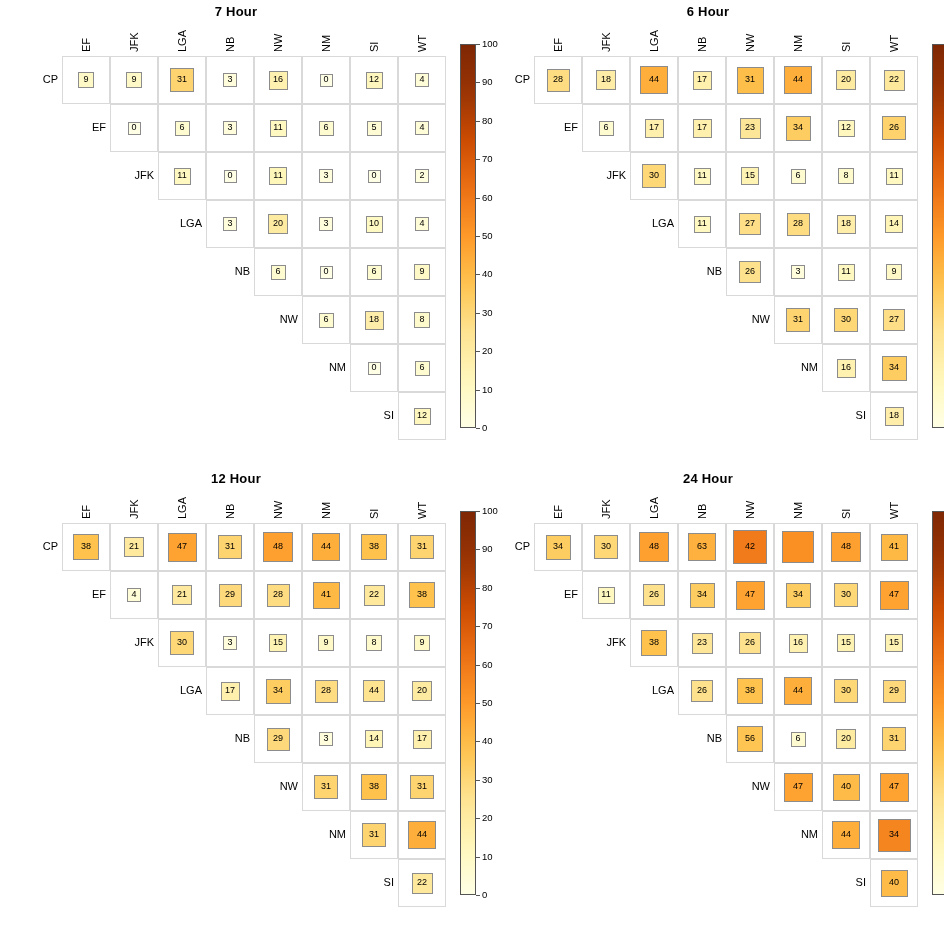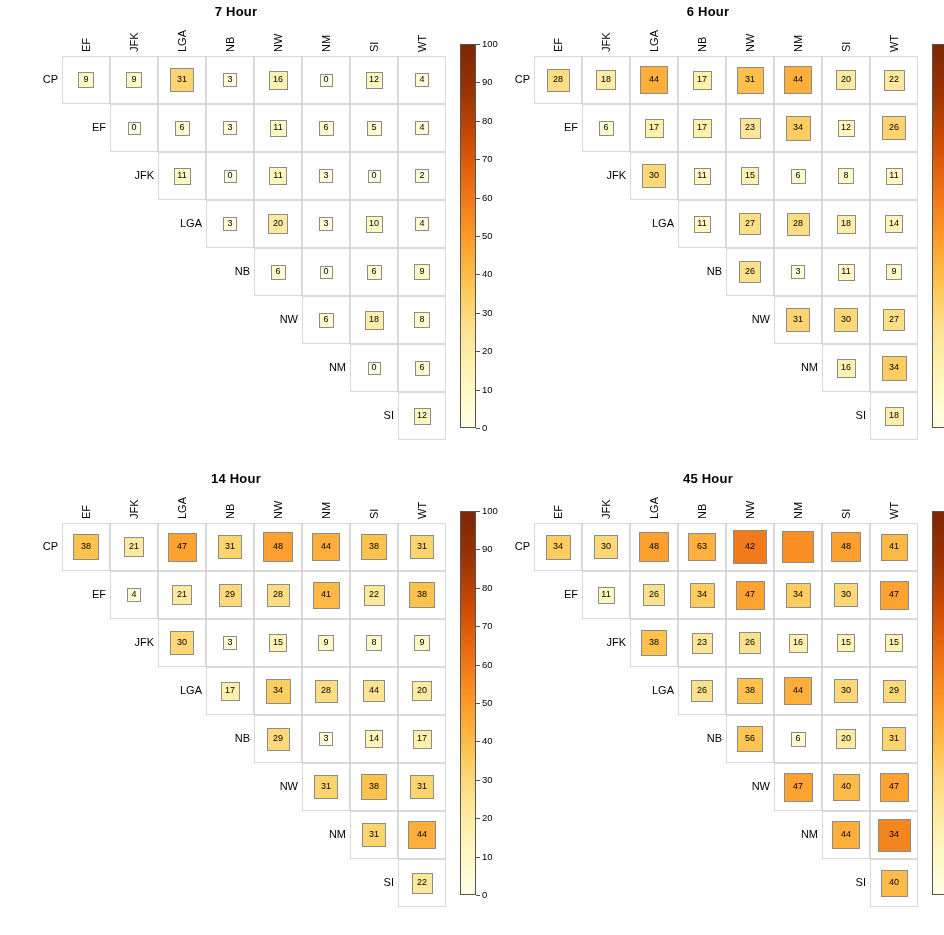--- a/index.html
+++ b/index.html
@@ -362,21 +362,21 @@
       <div class="cellbox" style="left: 398px; top: 344px; width: 48px; height: 48px;"></div>
       <div class="sq" style="left: 409.5px; top: 355.5px; width: 25px; height: 25px; background: rgb(254, 205, 97);"></div>
       <div class="val" style="left: 398px; top: 363px; width: 48px;">34</div>
       <div class="row-label" style="left: 342px; top: 409px; width: 52px;">SI</div>
       <div class="cellbox" style="left: 398px; top: 392px; width: 48px; height: 48px;"></div>
       <div class="sq" style="left: 412.5px; top: 406.5px; width: 19px; height: 19px; background: rgb(255, 238, 169);"></div>
       <div class="val" style="left: 398px; top: 411px; width: 48px;">18</div>
       <div class="legend-bar" style="left: 460px; top: 44px; width: 16px; height: 384px; background: linear-gradient(to top, rgb(255, 255, 229) 0%, rgb(255, 252, 213) 5%, rgb(255, 249, 196) 10%, rgb(255, 243, 179) 15%, rgb(254, 235, 162) 20%, rgb(254, 227, 145) 25%, rgb(254, 215, 119) 30%, rgb(254, 202, 92) 35%, rgb(254, 187, 71) 40%, rgb(254, 170, 56) 45%, rgb(254, 153, 41) 50%, rgb(247, 137, 33) 55%, rgb(240, 120, 24) 60%, rgb(230, 105, 16) 65%, rgb(217, 90, 9) 70%, rgb(204, 76, 2) 75%, rgb(184, 66, 3) 80%, rgb(163, 57, 4) 85%, rgb(148, 49, 4) 90%, rgb(137, 44, 4) 95%, rgb(127, 39, 4) 100%);"></div>
     </div>
     <div class="panel">
-      <div class="panel-title">14 Hour</div>
+      <div class="panel-title">12 Hour</div>
       <div class="col-label" style="left: 80px; top: 20px; height: 32px;">EF</div>
       <div class="col-label" style="left: 128px; top: 20px; height: 32px;">JFK</div>
       <div class="col-label" style="left: 176px; top: 20px; height: 32px;">LGA</div>
       <div class="col-label" style="left: 224px; top: 20px; height: 32px;">NB</div>
       <div class="col-label" style="left: 272px; top: 20px; height: 32px;">NW</div>
       <div class="col-label" style="left: 320px; top: 20px; height: 32px;">NM</div>
       <div class="col-label" style="left: 368px; top: 20px; height: 32px;">SI</div>
       <div class="col-label" style="left: 416px; top: 20px; height: 32px;">WT</div>
       <div class="row-label" style="left: 6px; top: 73px; width: 52px;">CP</div>
       <div class="cellbox" style="left: 62px; top: 56px; width: 48px; height: 48px;"></div>
@@ -512,21 +512,21 @@
       <div class="legend-tick" style="left: 476px; top: 159px; width: 4px;"></div>
       <div class="legend-tick-label" style="left: 482px; top: 153.2px;">70</div>
       <div class="legend-tick" style="left: 476px; top: 121px; width: 4px;"></div>
       <div class="legend-tick-label" style="left: 482px; top: 114.8px;">80</div>
       <div class="legend-tick" style="left: 476px; top: 82px; width: 4px;"></div>
       <div class="legend-tick-label" style="left: 482px; top: 76.4px;">90</div>
       <div class="legend-tick" style="left: 476px; top: 44px; width: 4px;"></div>
       <div class="legend-tick-label" style="left: 482px; top: 38px;">100</div>
     </div>
     <div class="panel">
-      <div class="panel-title">45 Hour</div>
+      <div class="panel-title">24 Hour</div>
       <div class="col-label" style="left: 80px; top: 20px; height: 32px;">EF</div>
       <div class="col-label" style="left: 128px; top: 20px; height: 32px;">JFK</div>
       <div class="col-label" style="left: 176px; top: 20px; height: 32px;">LGA</div>
       <div class="col-label" style="left: 224px; top: 20px; height: 32px;">NB</div>
       <div class="col-label" style="left: 272px; top: 20px; height: 32px;">NW</div>
       <div class="col-label" style="left: 320px; top: 20px; height: 32px;">NM</div>
       <div class="col-label" style="left: 368px; top: 20px; height: 32px;">SI</div>
       <div class="col-label" style="left: 416px; top: 20px; height: 32px;">WT</div>
       <div class="row-label" style="left: 6px; top: 73px; width: 52px;">CP</div>
       <div class="cellbox" style="left: 62px; top: 56px; width: 48px; height: 48px;"></div>

